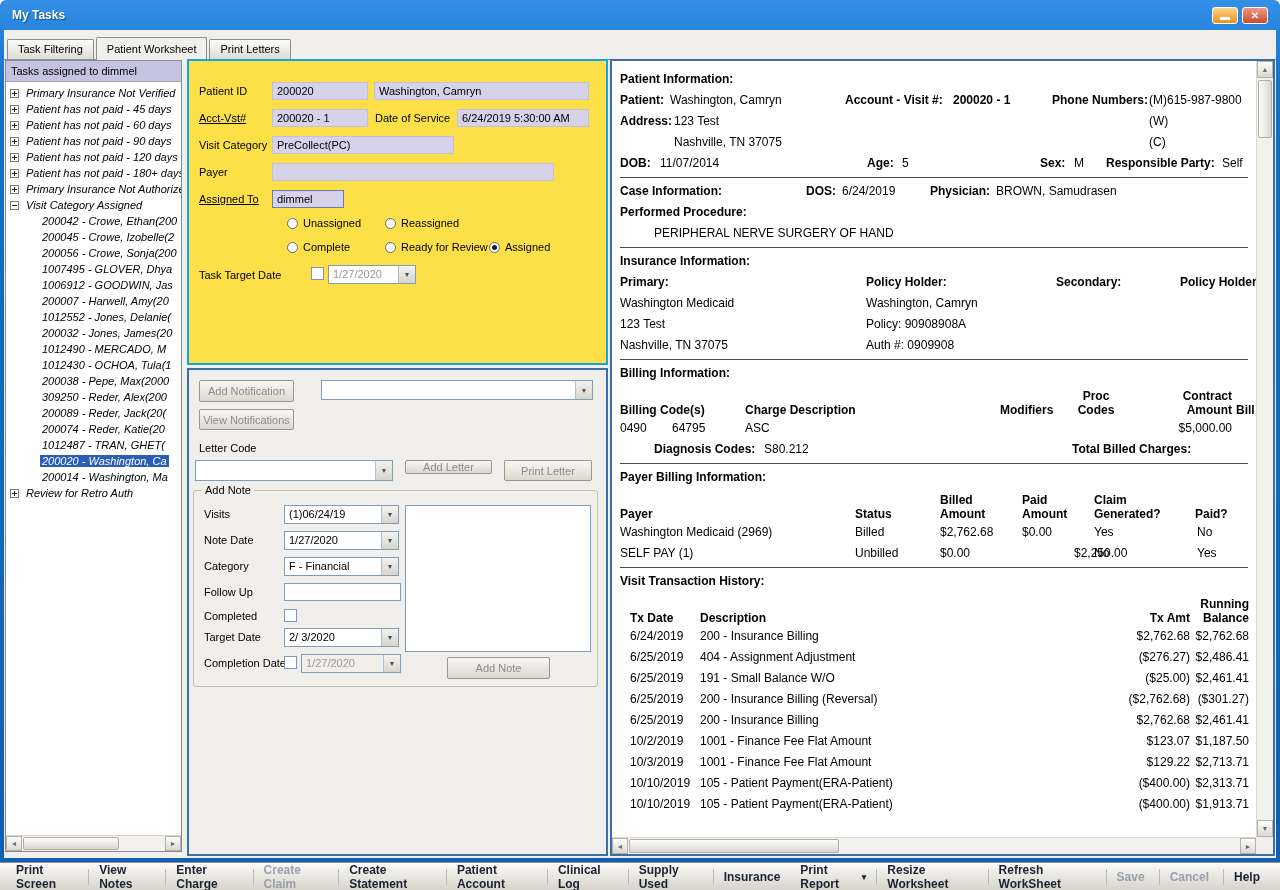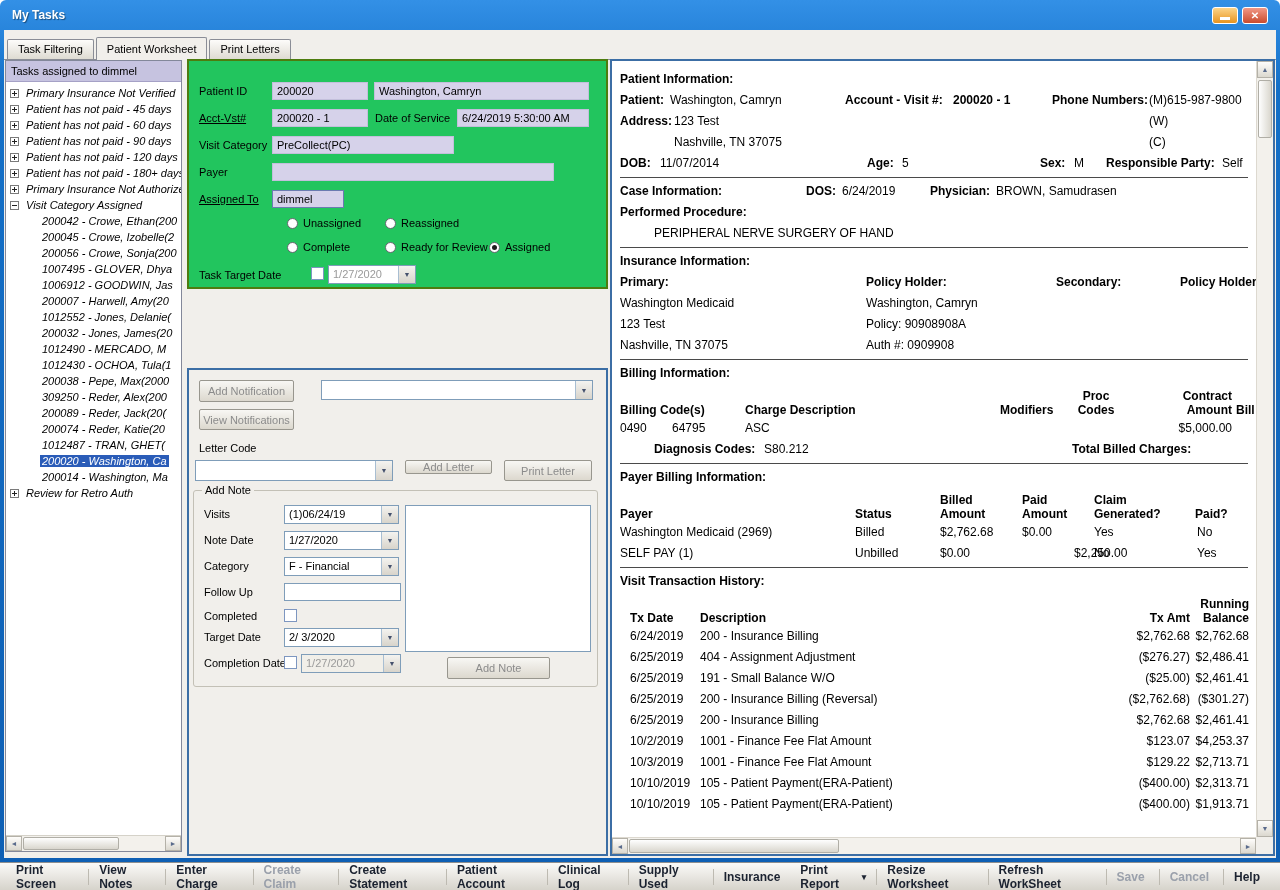--- a/index.html
+++ b/index.html
@@ -42,21 +42,21 @@
   .strack{flex:1;position:relative;}
   .sthumb{position:absolute;top:1px;bottom:1px;background:linear-gradient(#fefefe,#d9d6cd);border:1px solid #b0aea6;border-radius:2px;}
   .vscroll{position:absolute;top:0;right:0;bottom:17px;width:17px;background:#f3f1ec;border-left:1px solid #ddd9d0;display:flex;flex-direction:column;}
   .vscroll .sbtn{width:100%;height:17px;flex:0 0 17px;}
   .vtrack{flex:1;position:relative;}
   .vthumb{position:absolute;left:1px;right:1px;background:linear-gradient(90deg,#fefefe,#d9d6cd);border:1px solid #b0aea6;border-radius:2px;}
   .rhscroll{position:absolute;left:0;right:17px;bottom:0;height:17px;background:#f3f1ec;border-top:1px solid #ddd9d0;display:flex;}
   .corner{position:absolute;right:0;bottom:0;width:17px;height:17px;background:#f1efeb;}
 
   
-  .panel1{position:absolute;left:183px;top:29px;width:421px;height:230px;border:2px solid #4d7c0f;background:#22c55e;}
+  .panel1{position:absolute;left:183px;top:29px;width:421px;height:306px;border:2px solid #0ea5e9;background:#fde047;}
   .panel2{position:absolute;left:183px;top:338px;width:421px;height:488px;border:2px solid #3c6ea5;background:#f1efeb;}
   .lbl{position:absolute;white-space:nowrap;}
   .linklbl{text-decoration:underline;}
   .fld{position:absolute;height:18px;background:#d6d2ea;border:1px solid #c3bfdb;padding:2px 4px;white-space:nowrap;overflow:hidden;}
   .fld.focused{border:1px solid #6b7bb0;}
   .radio{position:absolute;width:11px;height:11px;border:1px solid #64686f;border-radius:50%;background:#fff;}
   .radio.sel::after{content:"";position:absolute;left:2px;top:2px;width:5px;height:5px;border-radius:50%;background:#1d1d1d;}
   .chk{position:absolute;width:13px;height:13px;background:#fff;border:1px solid #7d96c0;}
   .combo{position:absolute;height:20px;background:#fff;border:1px solid #7f9db9;display:flex;overflow:hidden;}
   .combo .val{flex:1;padding:2px 4px;white-space:nowrap;overflow:hidden;}
@@ -523,21 +523,21 @@
               <span style="left:18px;">6/25/2019</span>
               <span style="left:88px;">200 - Insurance Billing</span>
               <span class="rt" style="left:460px;width:118px;">$2,762.68</span>
               <span class="rt" style="left:519px;width:118px;">$2,461.41</span>
             </div>
 
             <div class="irow">
               <span style="left:18px;">10/2/2019</span>
               <span style="left:88px;">1001 - Finance Fee Flat Amount</span>
               <span class="rt" style="left:460px;width:118px;">$123.07</span>
-              <span class="rt" style="left:519px;width:118px;">$4,253.37</span>
+              <span class="rt" style="left:519px;width:118px;">$1,187.50</span>
             </div>
 
             <div class="irow">
               <span style="left:18px;">10/3/2019</span>
               <span style="left:88px;">1001 - Finance Fee Flat Amount</span>
               <span class="rt" style="left:460px;width:118px;">$129.22</span>
               <span class="rt" style="left:519px;width:118px;">$2,713.71</span>
             </div>
 
             <div class="irow">

